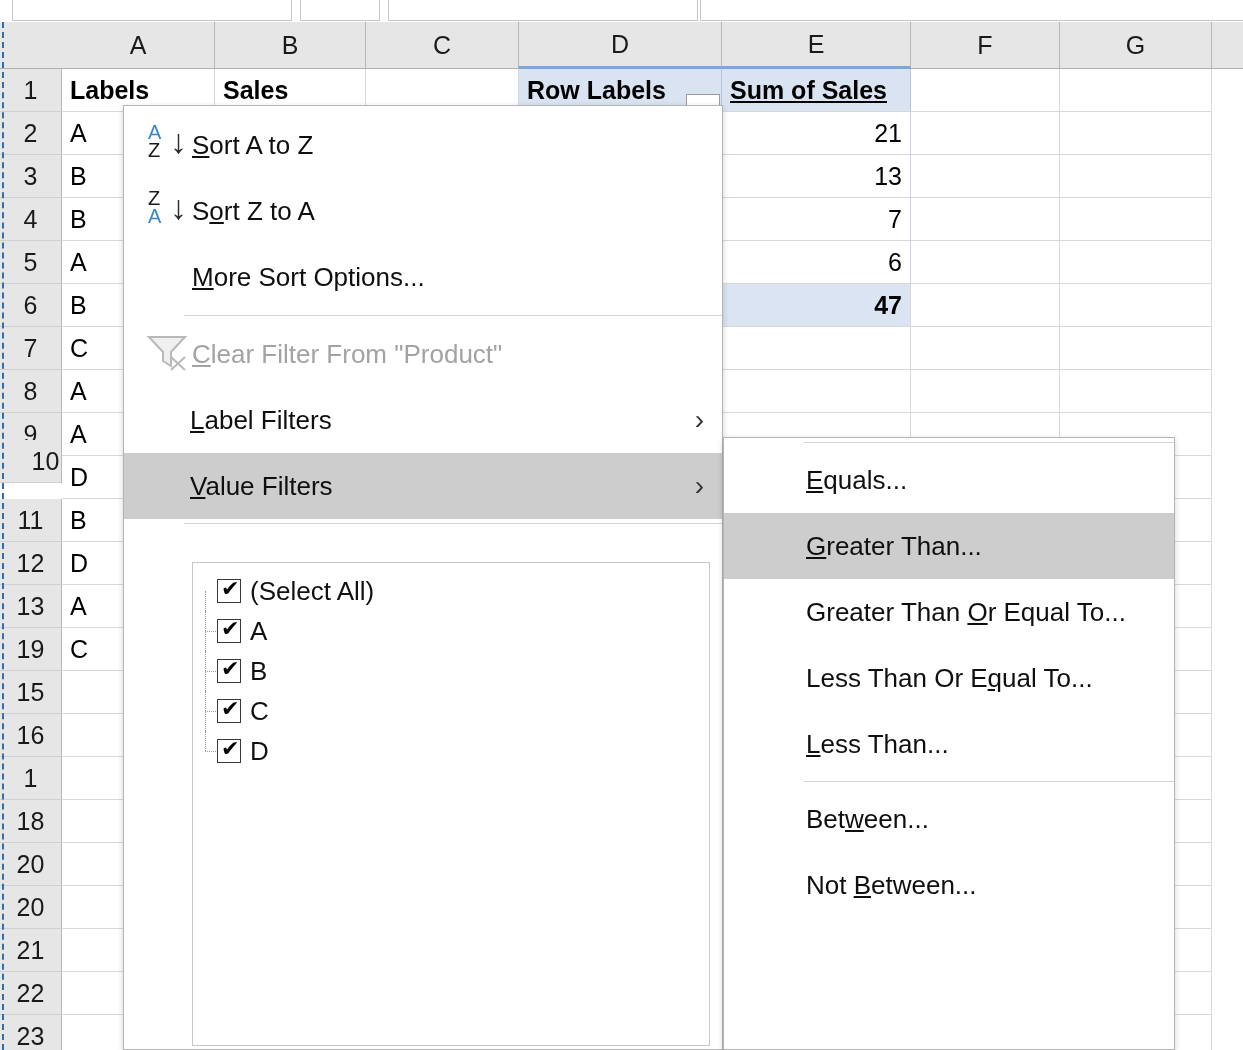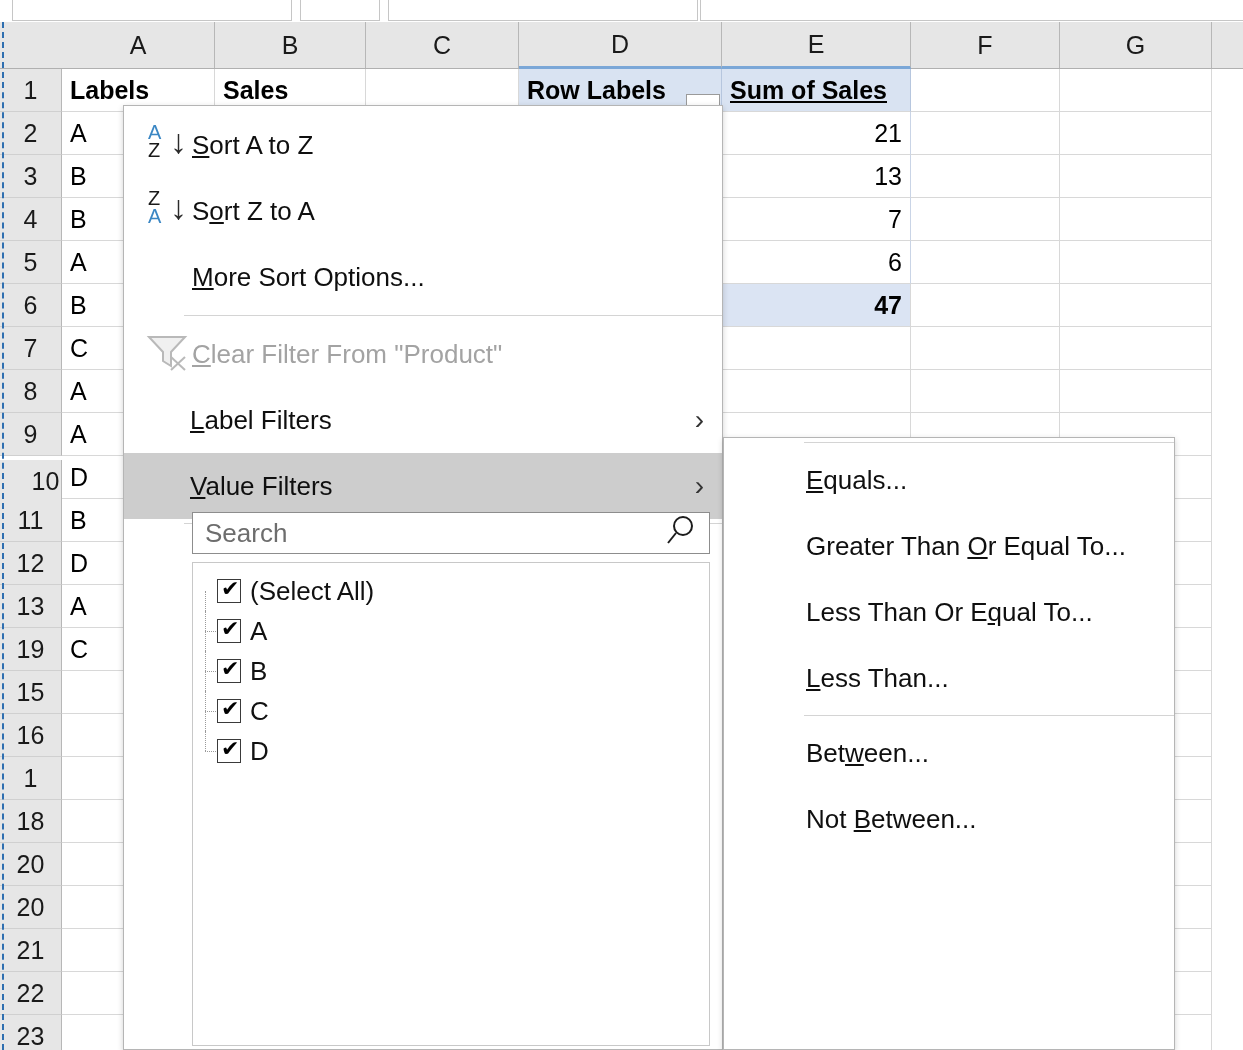--- a/index.html
+++ b/index.html
@@ -154,21 +154,21 @@
     <div id="rowheads">
         <div class="rowhead" style="top: 47px; height: 43px;">1</div>
         <div class="rowhead" style="top: 90px; height: 43px;">2</div>
         <div class="rowhead" style="top: 133px; height: 43px;">3</div>
         <div class="rowhead" style="top: 176px; height: 43px;">4</div>
         <div class="rowhead" style="top: 219px; height: 43px;">5</div>
         <div class="rowhead" style="top: 262px; height: 43px;">6</div>
         <div class="rowhead" style="top: 305px; height: 43px;">7</div>
         <div class="rowhead" style="top: 348px; height: 43px;">8</div>
         <div class="rowhead" style="top: 391px; height: 43px;">9</div>
-        <div class="rowhead" style="top: 438px; height: 43px; padding-left: 30px;">10</div>
+        <div class="rowhead" style="top: 418px; height: 43px; padding-left: 30px;">10</div>
         <div class="rowhead" style="top: 477px; height: 43px;">11</div>
         <div class="rowhead" style="top: 520px; height: 43px;">12</div>
         <div class="rowhead" style="top: 563px; height: 43px;">13</div>
         <div class="rowhead" style="top: 606px; height: 43px;">19</div>
         <div class="rowhead" style="top: 649px; height: 43px;">15</div>
         <div class="rowhead" style="top: 692px; height: 43px;">16</div>
         <div class="rowhead" style="top: 735px; height: 43px;">1</div>
         <div class="rowhead" style="top: 778px; height: 43px;">18</div>
         <div class="rowhead" style="top: 821px; height: 43px;">20</div>
         <div class="rowhead" style="top: 864px; height: 43px;">20</div>
@@ -418,29 +418,20 @@
       <span class="mi-arrow">›</span>
     </div>
 
     <div class="mi hl" style="padding-left:66px;">
       <span><u class="acc">V</u>alue Filters</span>
       <span class="mi-arrow">›</span>
     </div>
 
     <div class="sep full" style="margin:4px 0 0 60px;"></div>
 
-    <div class="searchwrap" style="left:68px; top:406px; width:518px; height:42px;">
-      <input type="text" value="" placeholder="Search" style="">
-      <span class="magnifier">
-        <svg width="36" height="36" viewBox="0 0 36 36" aria-hidden="true">
-          <circle cx="20" cy="13" r="9" fill="none" stroke="#1c1c1c" stroke-width="2"></circle>
-          <line x1="13" y1="20" x2="5" y2="30" stroke="#1c1c1c" stroke-width="2"></line>
-        </svg>
-      </span>
-    </div>
 
     <div class="listbox" style="left:68px; top:456px; width:518px; height:484px;">
       <div id="cblist" style="padding-top:8px;">
           <div class="li">
             <span class="treeline first"></span>
             <span class="cb">
               <span class="tick">✔</span>
             </span>
             <span>(Select All)</span>
           </div>
@@ -481,20 +472,23 @@
   </div>
 
   <div class="submenu" style="left:723px; top:437px; width:452px; height:613px;">
 
 
     <div class="ssep"></div>
     <div id="vfitems-top">
         <div class="smi">
           <span><u class="acc">E</u>quals...</span>
         </div>
+        <div class="smi hl">
+          <span><u class="acc">G</u>reater Than...</span>
+        </div>
         <div class="smi">
           <span>Greater Than <u class="acc">O</u>r Equal To...</span>
         </div>
         <div class="smi">
           <span>Less Than Or E<u class="acc">q</u>ual To...</span>
         </div>
         <div class="smi">
           <span><u class="acc">L</u>ess Than...</span>
         </div>
       </div>

